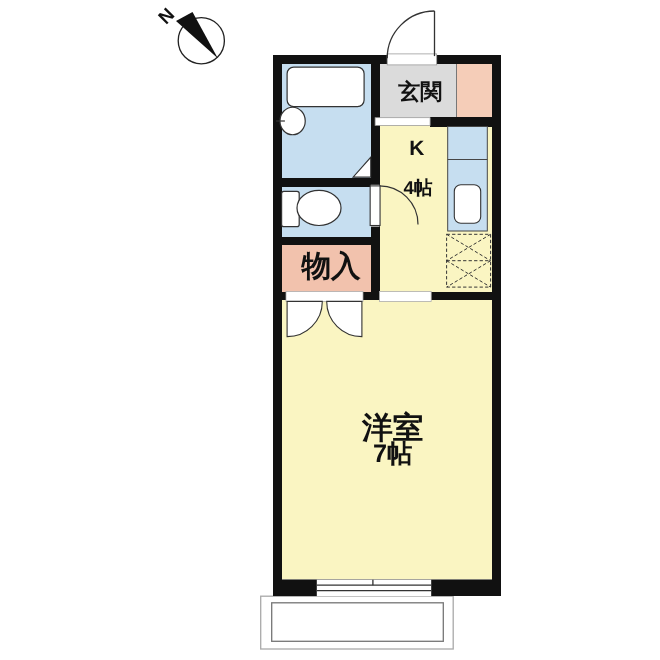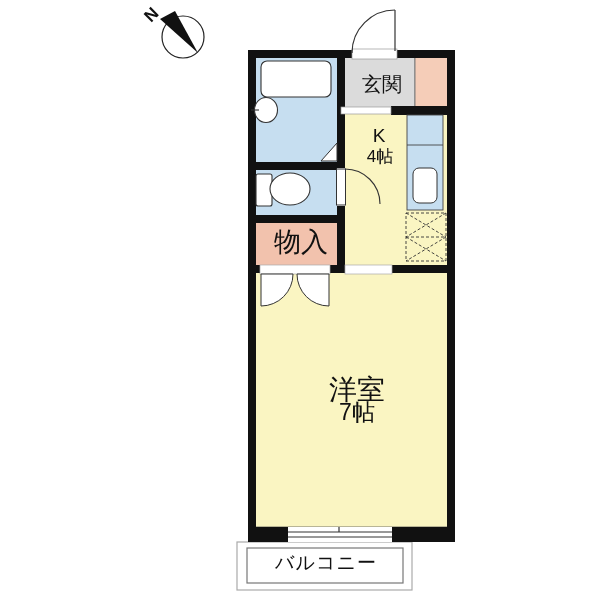--- a/index.html
+++ b/index.html
@@ -1,23 +1,23 @@
 <!DOCTYPE html>
 <html><head>
 <meta charset="utf-8">
 <style>
   html,body{margin:0;padding:0;background:#ffffff;}
   #canvas{position:relative;width:600px;height:600px;background:#ffffff;overflow:hidden;
           font-family:"Liberation Sans","DejaVu Sans",sans-serif;}
   #plan-svg{position:absolute;left:0;top:0;}
   .room-label{position:absolute;transform:translate(-50%,-50%);color:#111;
-              white-space:nowrap;text-align:center;line-height:1.1;}
+              white-space:nowrap;text-align:center;line-height:1.1;font-weight:bold;}
   .lbl-genkan{left:382px;top:84px;font-size:20px;}
   .lbl-k{left:379px;top:136px;font-size:19px;}
-  .lbl-k-size{left:380px;top:157px;font-size:17px;}
+  .lbl-k-size{left:380px;top:172px;font-size:17px;}
   .lbl-storage{left:301px;top:243px;font-size:27px;}
   .lbl-room{left:357px;top:390px;font-size:28px;}
   .lbl-room-size{left:357px;top:413px;font-size:23px;}
   .lbl-balcony{left:326px;top:563px;font-size:19px;letter-spacing:1px;}
 </style>
 </head>
 <body>
 
 <div id="canvas">
 
@@ -119,15 +119,14 @@
       <text transform="translate(151,23) rotate(-45)" font-size="17" font-weight="bold" fill="#111111">N</text>
     </g>
   </svg>
 
   <div class="room-label lbl-genkan">玄関</div>
   <div class="room-label lbl-k">K</div>
   <div class="room-label lbl-k-size">4帖</div>
   <div class="room-label lbl-storage">物入</div>
   <div class="room-label lbl-room">洋室</div>
   <div class="room-label lbl-room-size">7帖</div>
-  <div class="room-label lbl-balcony">バルコニー</div>
 
 </div>
 
 </body></html>

